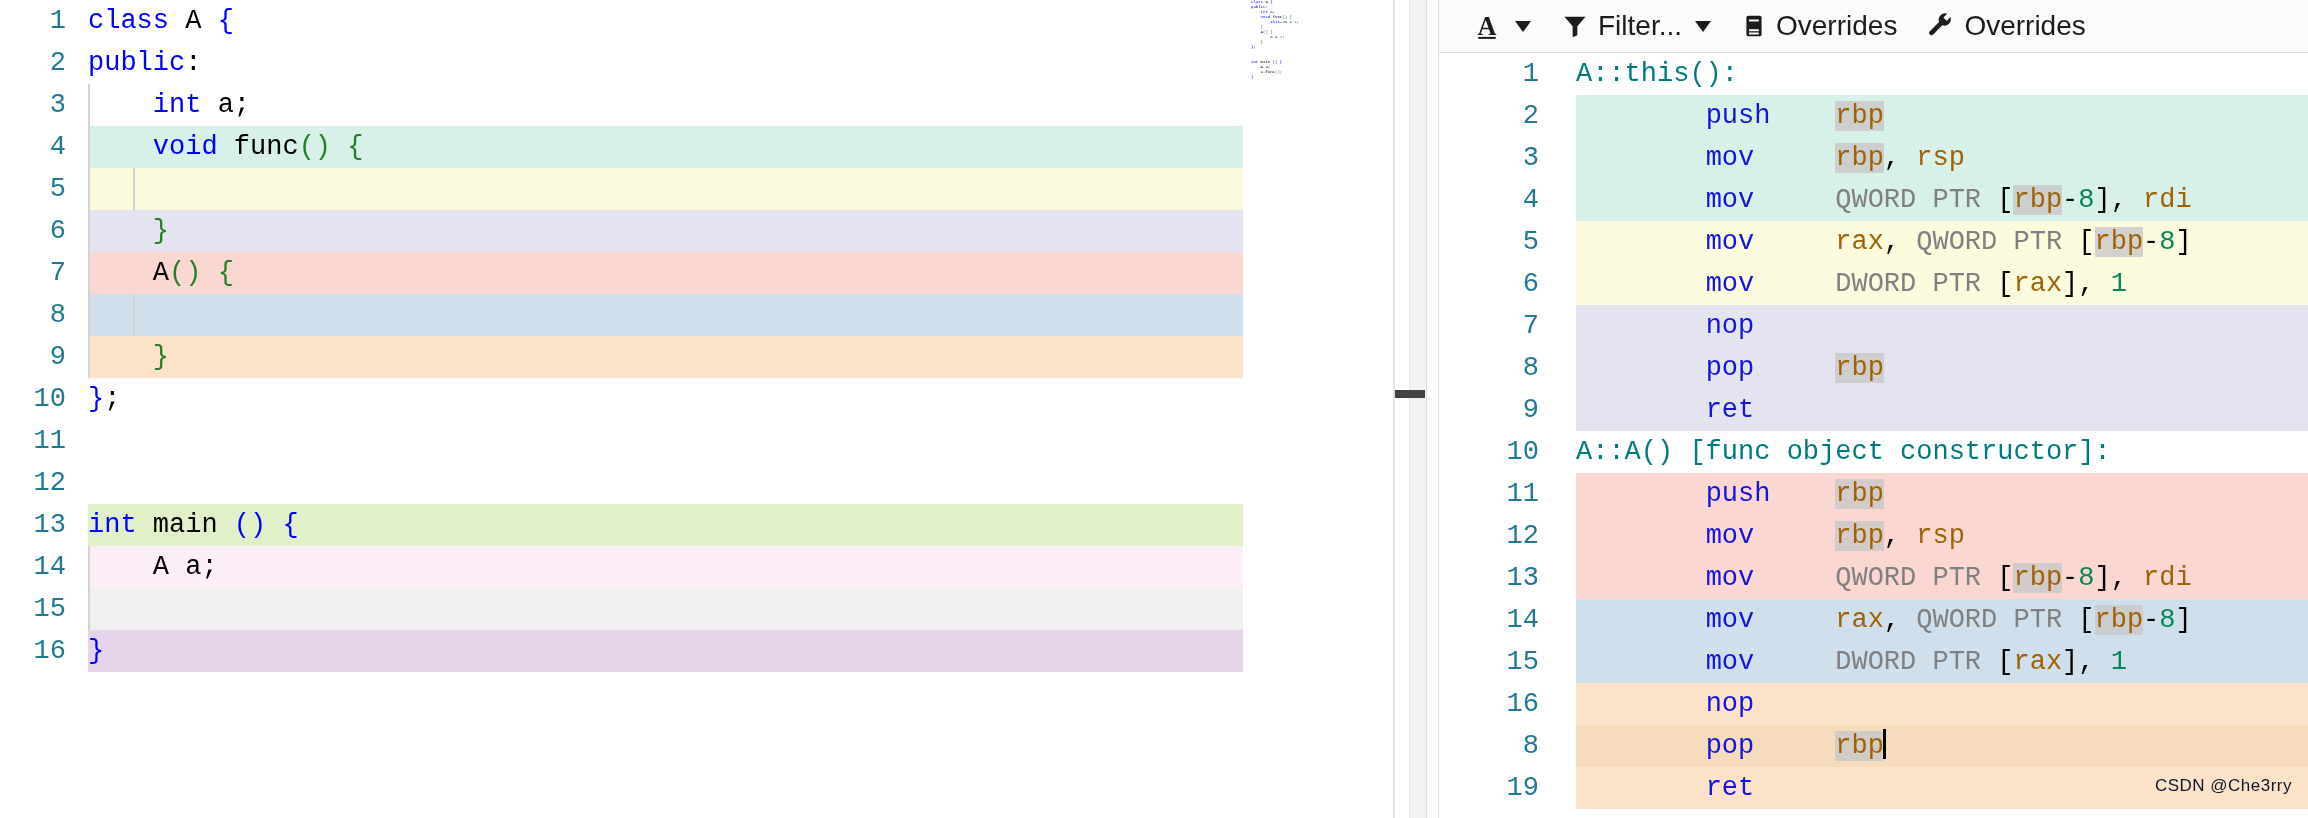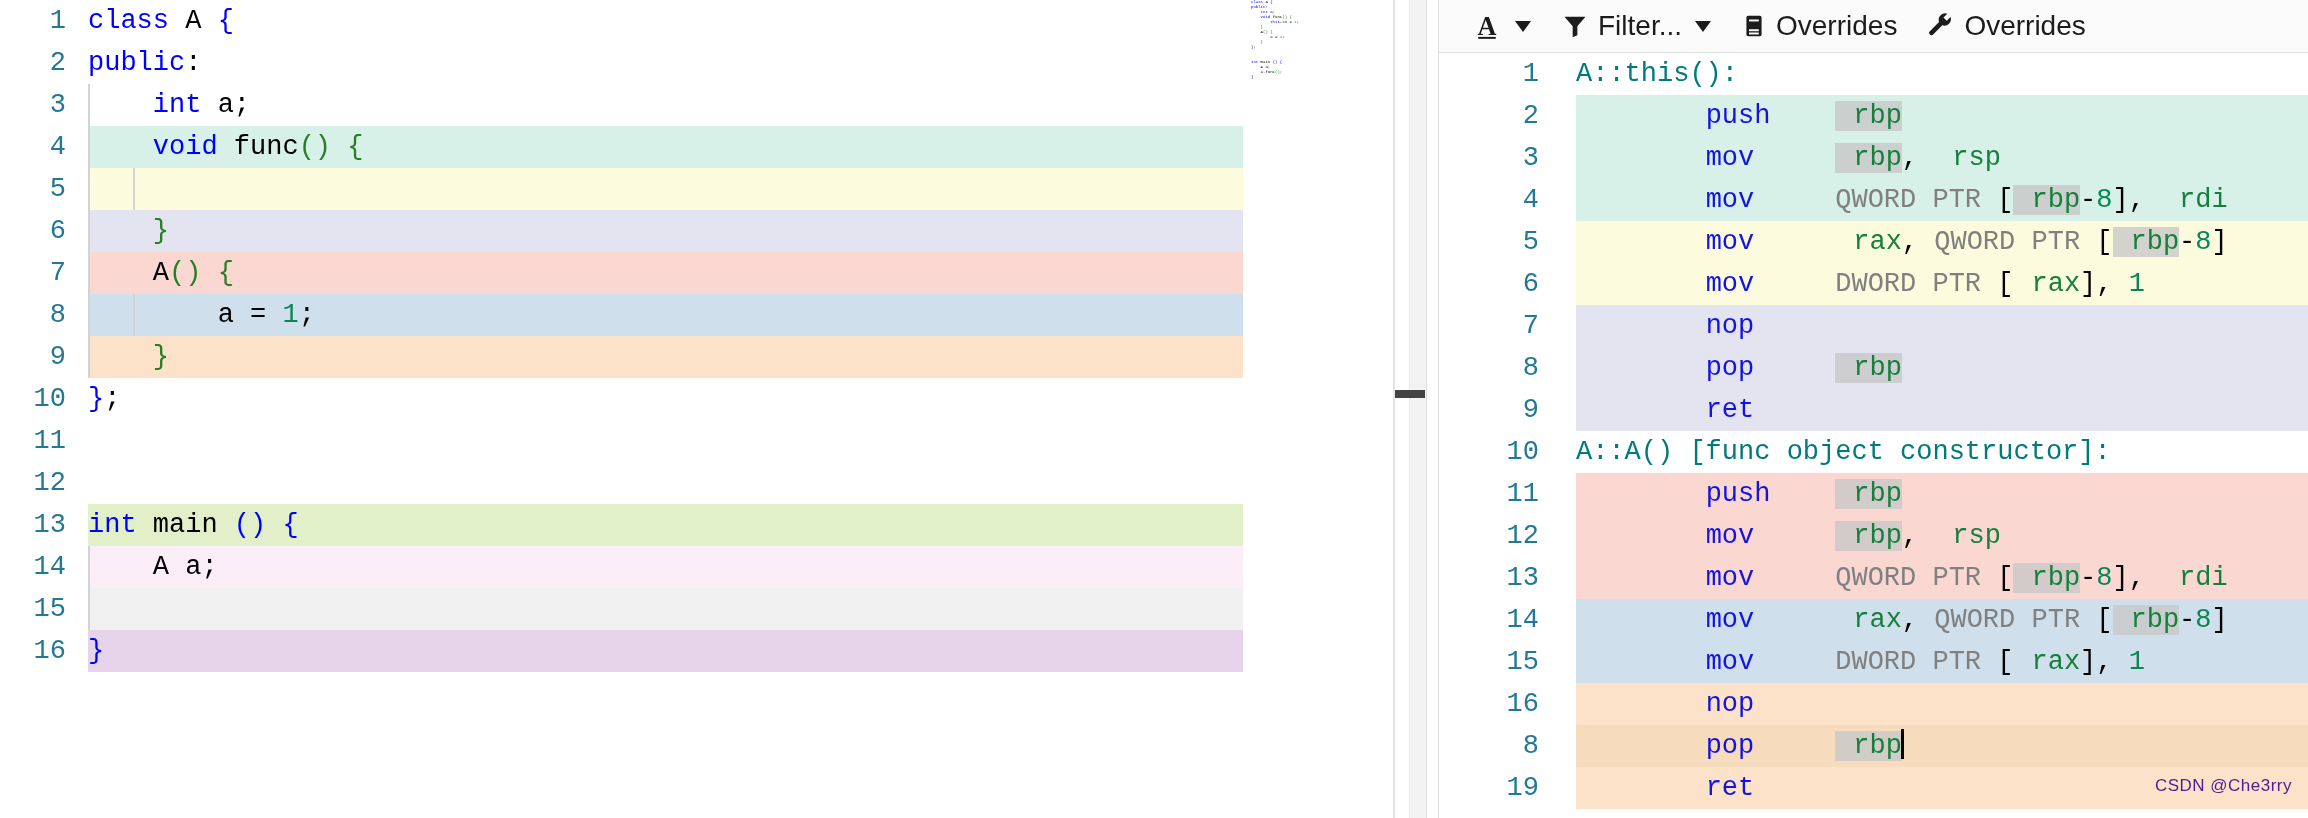--- a/index.html
+++ b/index.html
@@ -64,21 +64,21 @@
     background: #d3d3d3;
     z-index: 1;
   }
 
   
   .kw  { color: #0000ff; }
   .id  { color: #000000; }
   .pn  { color: #267f26; }
   .num { color: #098658; }
   .lbl { color: #007a7a; }
-  .reg { color: #15803d; padding-left: 18px; }
+  .reg { color: #a16207; }
   .mn  { color: #1414e0; }
   .ptr { color: #808080; }
   .brk { color: #000000; }
 
   
   #minimap {
     position: absolute;
     right: 58px; top: 0;
     width: 86px; height: 818px;
     background: #ffffff;
@@ -191,21 +191,21 @@
     display: inline-block;
     width: 3px; height: 30px;
     background: #000;
     vertical-align: -6px;
     margin-left: -1px;
   }
   #watermark {
     position: absolute;
     right: 16px; bottom: 22px;
     font-size: 17px;
-    color: #4c1d95;
+    color: #0f172a;
     font-family: "Liberation Sans", sans-serif;
     letter-spacing: 0.5px;
     z-index: 9;
   }
   #asm-left-edge {
     position: absolute; left: 0; top: 0; width: 5px; height: 765px;
     background: #ffffff; z-index: 6;
   }
 </style>
 </head>
@@ -215,21 +215,21 @@
 
   <div id="source-pane">
     <div class="code-area" id="source-lines">
         <div class="code-line"><span class="ln">1</span><span class="src-text"><span class="kw">class</span> <span class="id">A</span> <span class="kw">{</span></span></div>
         <div class="code-line"><span class="ln">2</span><span class="src-text"><span class="kw">public</span><span class="id">:</span></span></div>
         <div class="code-line"><div class="guide" style="left:88px"></div><span class="ln">3</span><span class="src-text">    <span class="kw">int</span> <span class="id">a</span><span class="id">;</span></span></div>
         <div class="code-line"><div class="hl" style="background:#d7f0e8"></div><div class="guide" style="left:88px"></div><span class="ln">4</span><span class="src-text">    <span class="kw">void</span> <span class="id">func</span><span class="pn">()</span> <span class="pn">{</span></span></div>
         <div class="code-line"><div class="hl" style="background:#fcfbdd"></div><div class="guide" style="left:88px"></div><div class="guide" style="left:133px"></div><span class="ln">5</span></div>
         <div class="code-line"><div class="hl" style="background:#e4e3f0"></div><div class="guide" style="left:88px"></div><span class="ln">6</span><span class="src-text">    <span class="pn">}</span></span></div>
         <div class="code-line"><div class="hl" style="background:#fbd7d2"></div><div class="guide" style="left:88px"></div><span class="ln">7</span><span class="src-text">    <span class="id">A</span><span class="pn">()</span> <span class="pn">{</span></span></div>
-        <div class="code-line"><div class="hl" style="background:#cfdfeb"></div><div class="guide" style="left:88px"></div><div class="guide" style="left:133px"></div><span class="ln">8</span><span class="src-text">        <span class="id">a = </span><span class="num">1</span><span class="id">;</span></span></div>
+        <div class="code-line"><div class="hl" style="background:#cfdfeb"></div><div class="guide" style="left:88px"></div><div class="guide" style="left:133px"></div><span class="ln">8</span></div>
         <div class="code-line"><div class="hl" style="background:#fbe2c8"></div><div class="guide" style="left:88px"></div><span class="ln">9</span><span class="src-text">    <span class="pn">}</span></span></div>
         <div class="code-line"><span class="ln">10</span><span class="src-text"><span class="kw">}</span><span class="id">;</span></span></div>
         <div class="code-line"><span class="ln">11</span><span class="src-text"></span></div>
         <div class="code-line"><span class="ln">12</span><span class="src-text"></span></div>
         <div class="code-line"><div class="hl" style="background:#e1f0c8"></div><span class="ln">13</span><span class="src-text"><span class="kw">int</span> <span class="id">main</span> <span class="kw">()</span> <span class="kw">{</span></span></div>
         <div class="code-line"><div class="hl" style="background:#fceef7"></div><div class="guide" style="left:88px"></div><span class="ln">14</span><span class="src-text">    <span class="id">A a;</span></span></div>
         <div class="code-line"><div class="hl" style="background:#f0f0f0"></div><div class="guide" style="left:88px"></div><span class="ln">15</span></div>
         <div class="code-line"><div class="hl" style="background:#e8d4ea"></div><span class="ln">16</span><span class="src-text"><span class="kw">}</span></span></div>
       </div>
 

